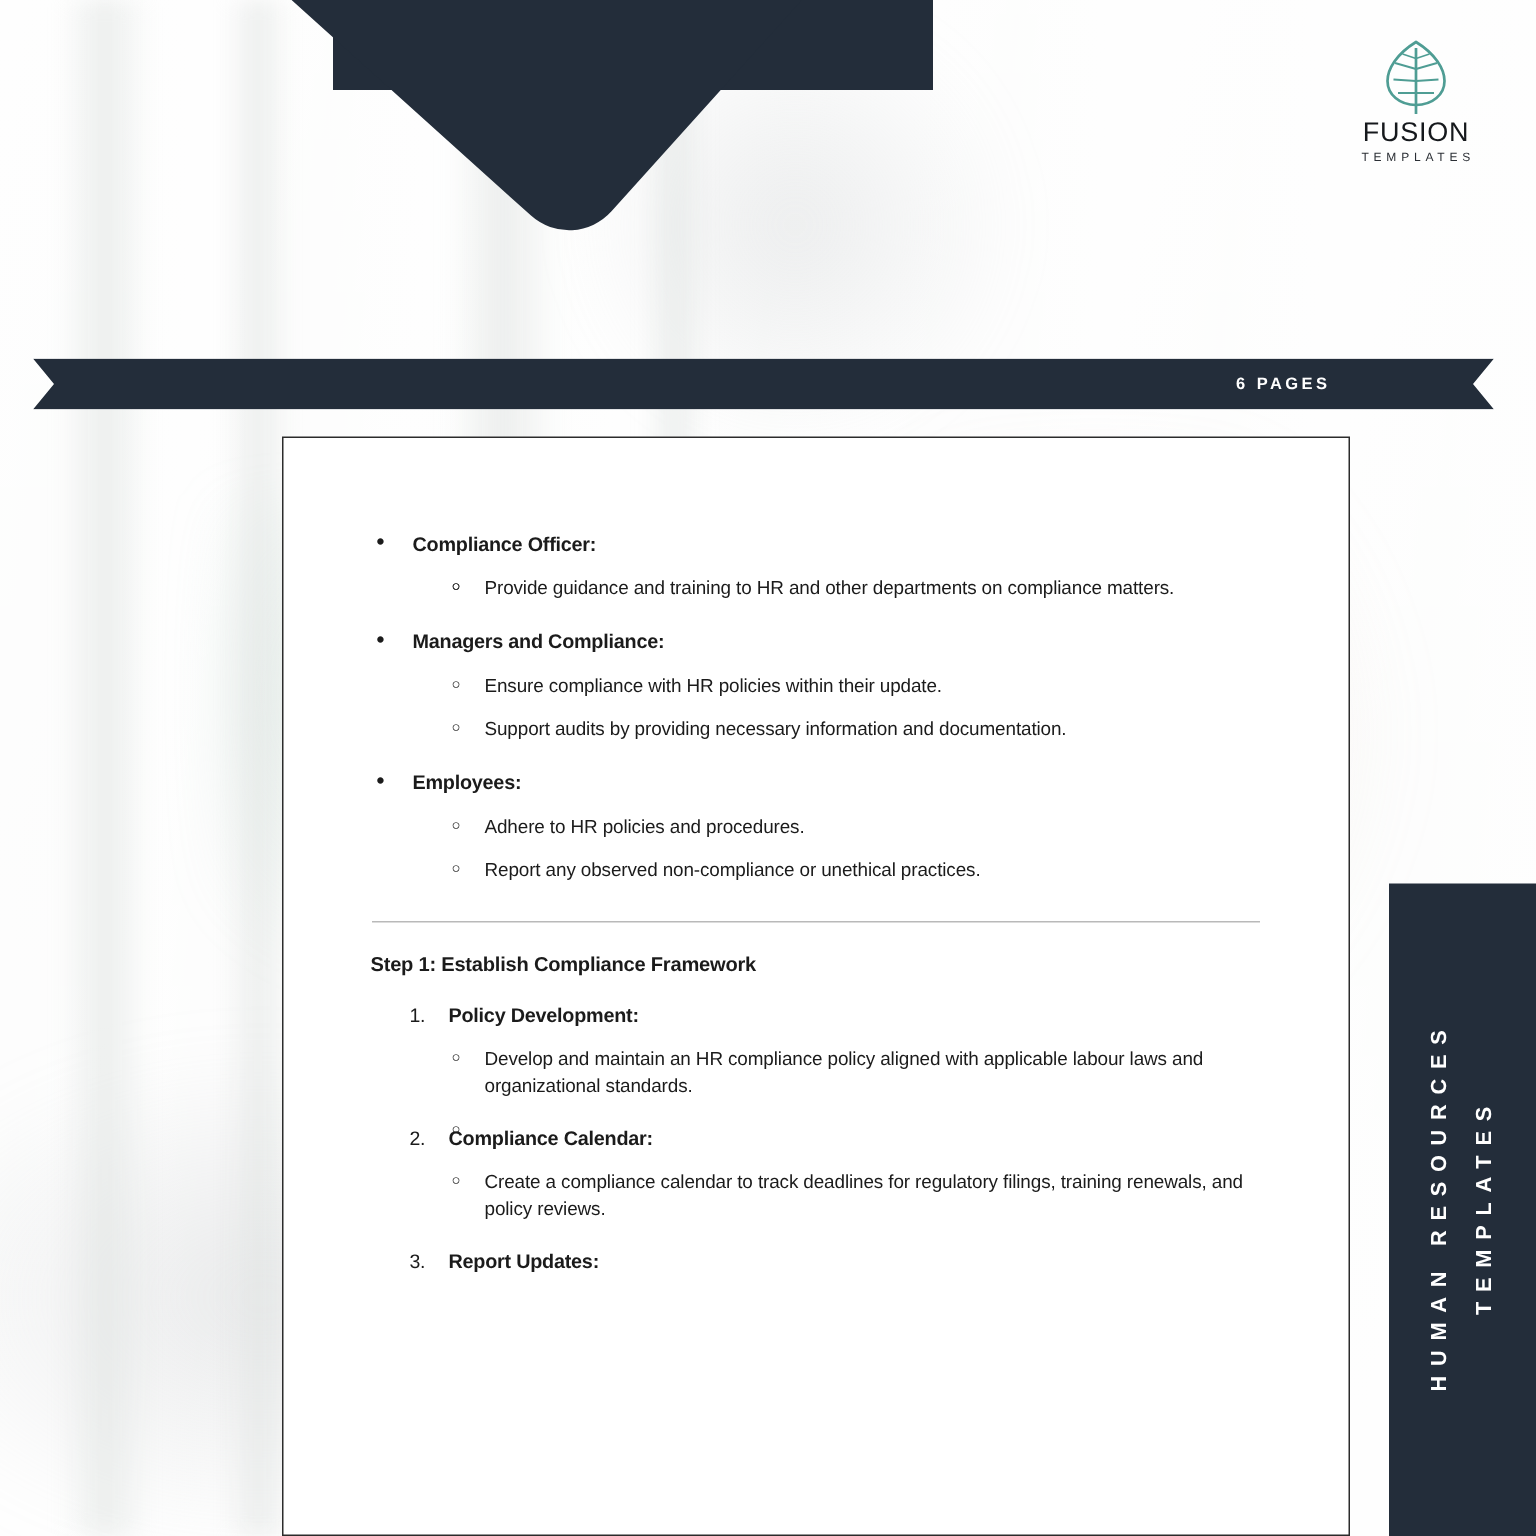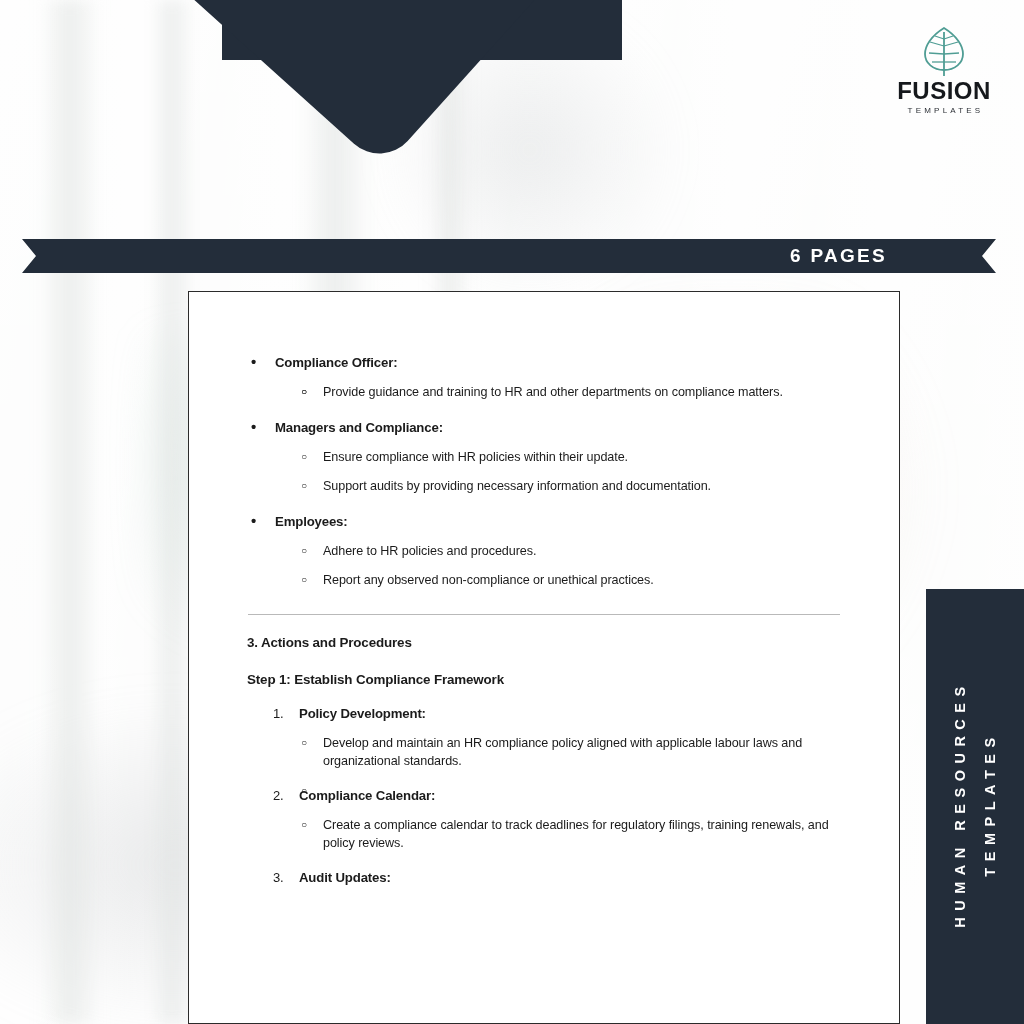--- a/index.html
+++ b/index.html
@@ -91,22 +91,22 @@
   
   .logo {
     position: absolute;
     right: 22px;
     top: 24px;
     width: 116px;
     text-align: center;
   }
   .logo-leaf { display: block; margin: 0 auto 3px; }
   .logo-name {
-    font-size: 24px;
-    font-weight: 700;
+    font-size: 18px;
+    font-weight: 400;
     letter-spacing: 0.5px;
     color: #15181c;
     line-height: 1;
   }
   .logo-sub {
     font-size: 8px;
     font-weight: 400;
     letter-spacing: 3.2px;
     color: #2b2f35;
     margin-top: 3px;
@@ -135,21 +135,21 @@
     height: 34px;
     background: #232d3a;
     display: flex;
     align-items: center;
     justify-content: flex-end;
     -webkit-clip-path: polygon(0 0, 14px 50%, 0 100%, 100% 100%, calc(100% - 14px) 50%, 100% 0);
     clip-path: polygon(0 0, 14px 50%, 0 100%, 100% 100%, calc(100% - 14px) 50%, 100% 0);
   }
   .ribbon-label {
     color: #ffffff;
-    font-size: 19px;
+    font-size: 11px;
     font-weight: 700;
     letter-spacing: 2.3px;
     margin-right: 109px;
   }
 
   
   .page {
     position: absolute;
     left: 188px;
     top: 291px;
@@ -296,28 +296,27 @@
         <div class="lvl1"><span class="marker">•</span><span>Compliance Officer:</span></div>
         <div class="lvl2"><span class="marker">○</span></div>
         <div class="lvl2"><span class="marker">○</span><span>Provide guidance and training to HR and other departments on compliance matters.</span></div>
         <div class="lvl1"><span class="marker">•</span><span>Managers and Compliance:</span></div>
         <div class="lvl2"><span class="marker">○</span><span>Ensure compliance with HR policies within their update.</span></div>
         <div class="lvl2"><span class="marker">○</span><span>Support audits by providing necessary information and documentation.</span></div>
         <div class="lvl1"><span class="marker">•</span><span>Employees:</span></div>
         <div class="lvl2"><span class="marker">○</span><span>Adhere to HR policies and procedures.</span></div>
         <div class="lvl2"><span class="marker">○</span><span>Report any observed non-compliance or unethical practices.</span></div>
         <div class="divider"></div>
-        <div class="heading">3. Actions and Procedures</div>
         <div class="heading">Step 1: Establish Compliance Framework</div>
         <div class="num1"><span class="marker">1.</span><span>Policy Development:</span></div>
         <div class="lvl2"><span class="marker">○</span><span>Develop and maintain an HR compliance policy aligned with applicable labour laws and organizational standards.</span></div>
         <div class="lvl2"><span class="marker">○</span></div>
         <div class="num1"><span class="marker">2.</span><span>Compliance Calendar:</span></div>
         <div class="lvl2"><span class="marker">○</span><span>Create a compliance calendar to track deadlines for regulatory filings, training renewals, and policy reviews.</span></div>
-        <div class="num1"><span class="marker">3.</span><span>Audit Updates:</span></div>
+        <div class="num1"><span class="marker">3.</span><span>Report Updates:</span></div>
       </div>
   </div>
 
   <div class="side-tab">
     <div class="side-tab-rot">
       <div class="side-line">HUMAN RESOURCES</div>
       <div class="side-line">TEMPLATES</div>
     </div>
   </div>
 

